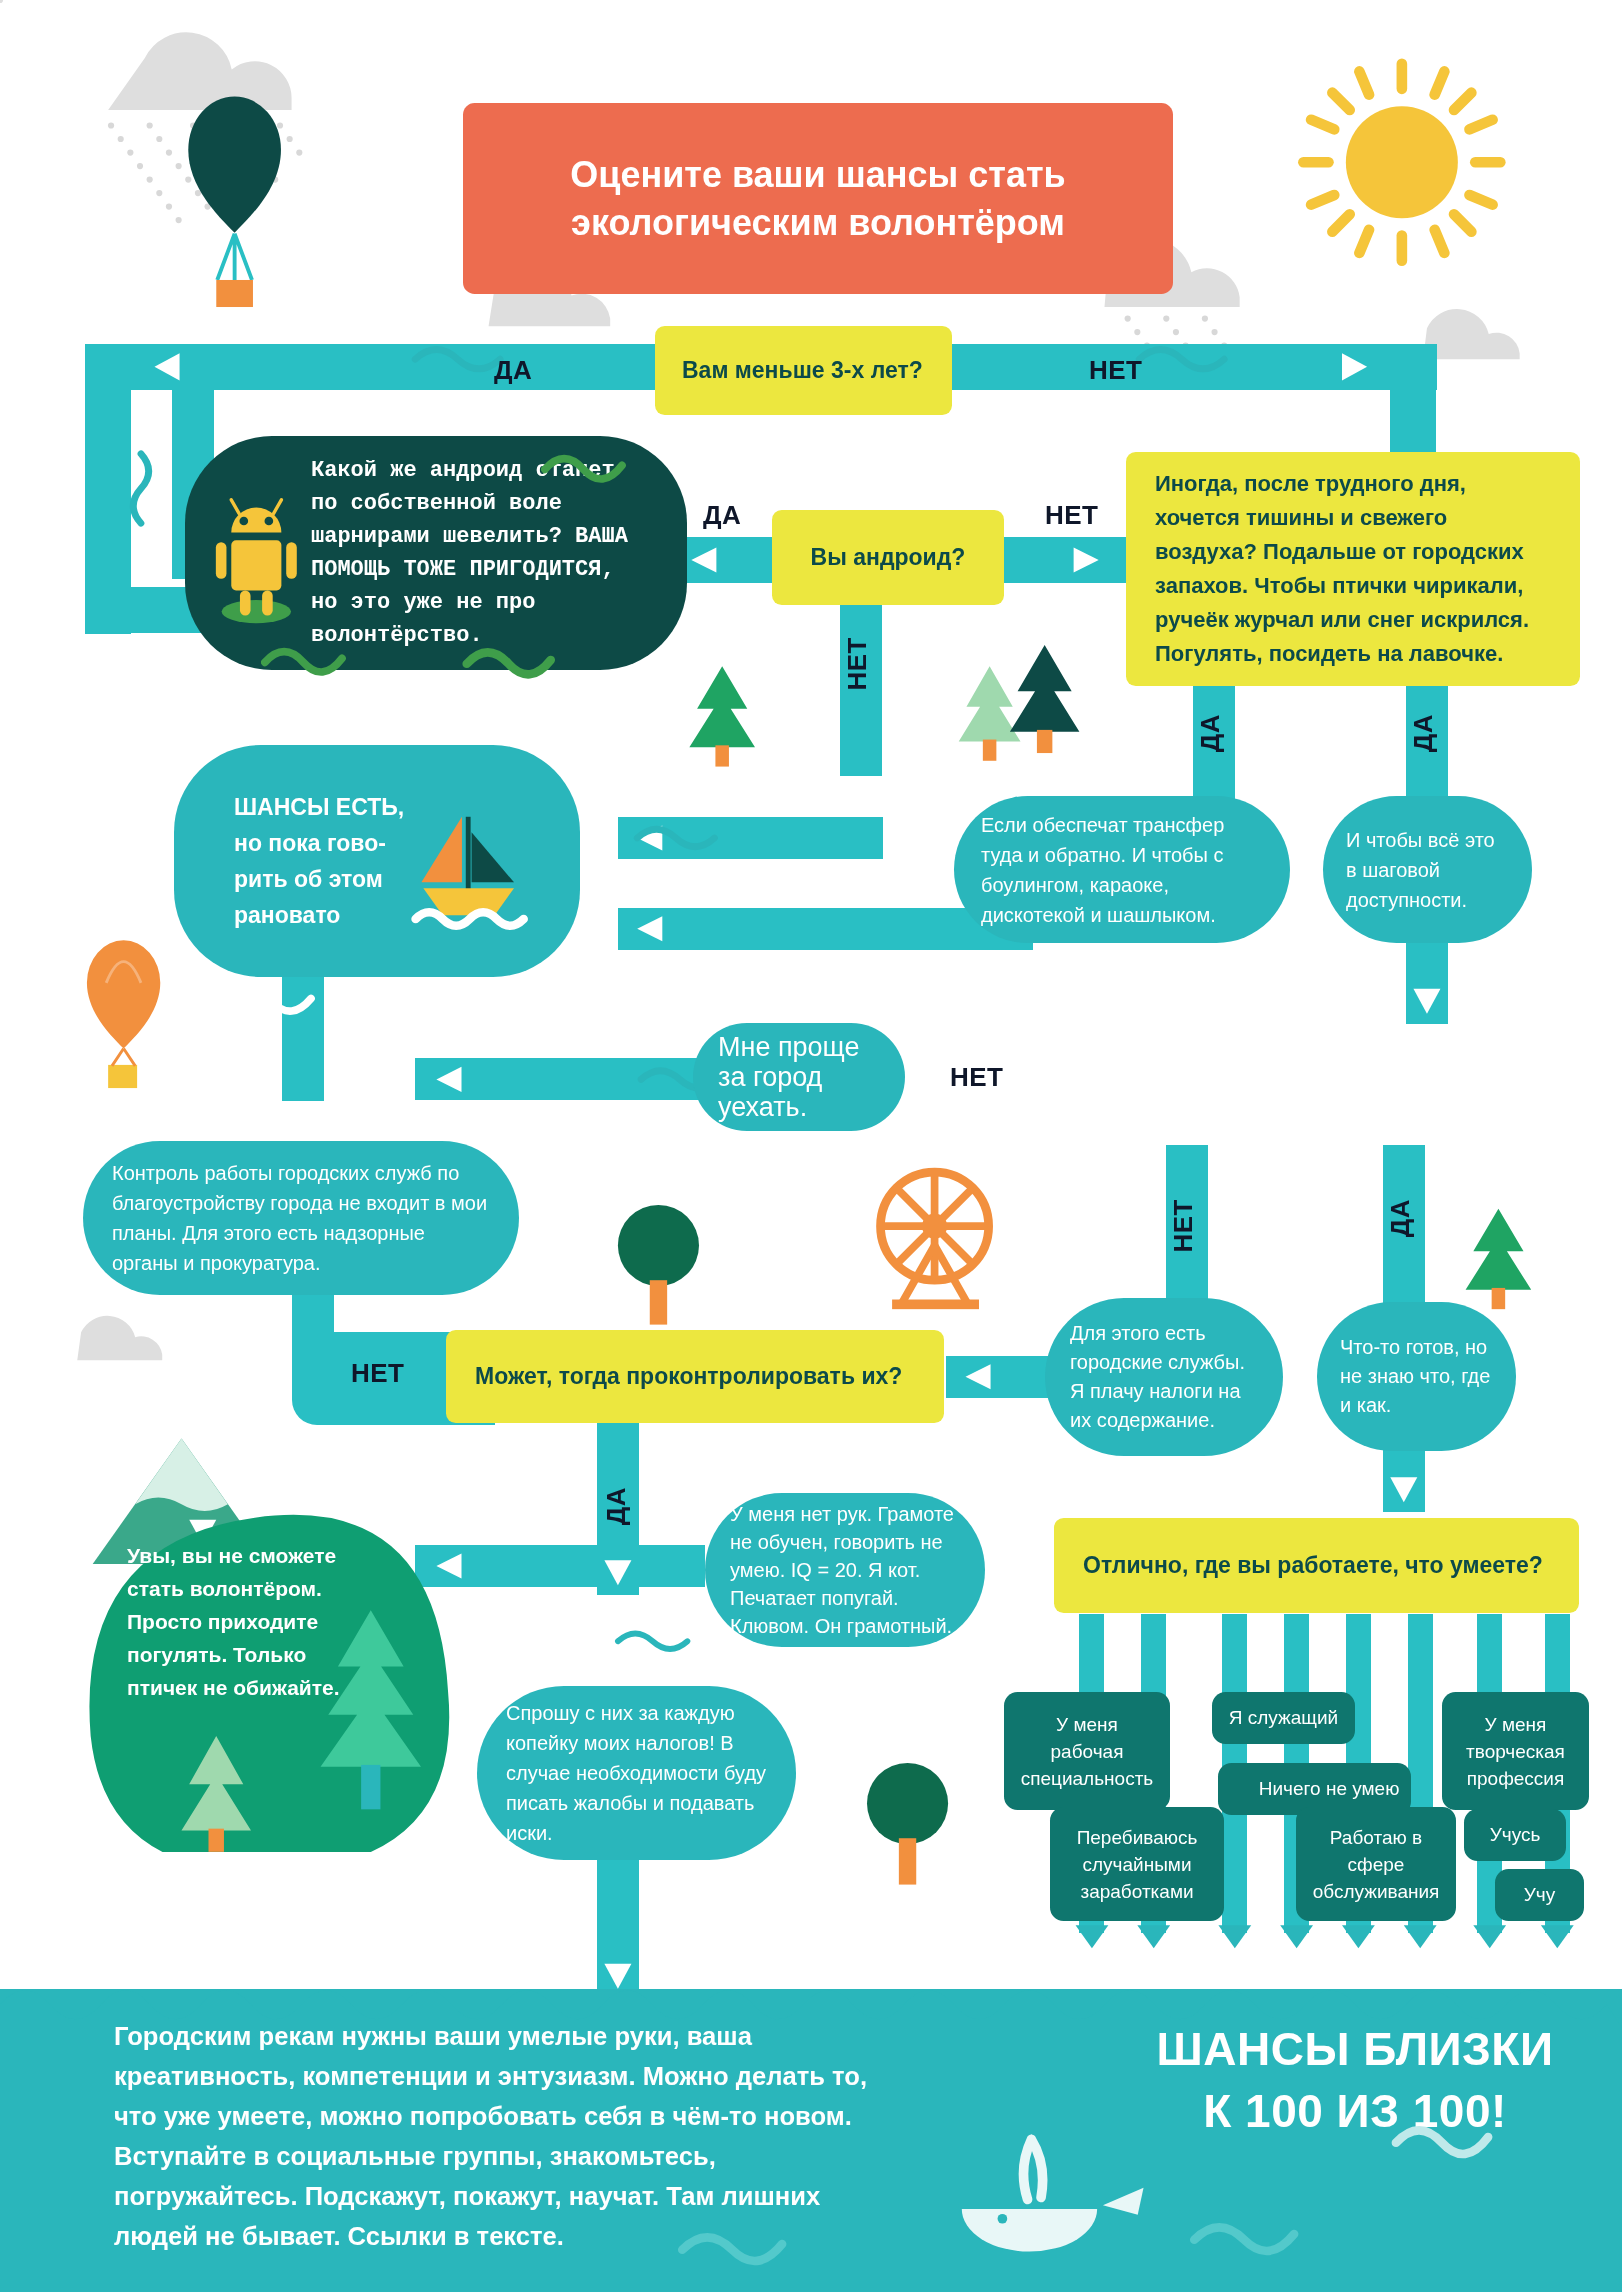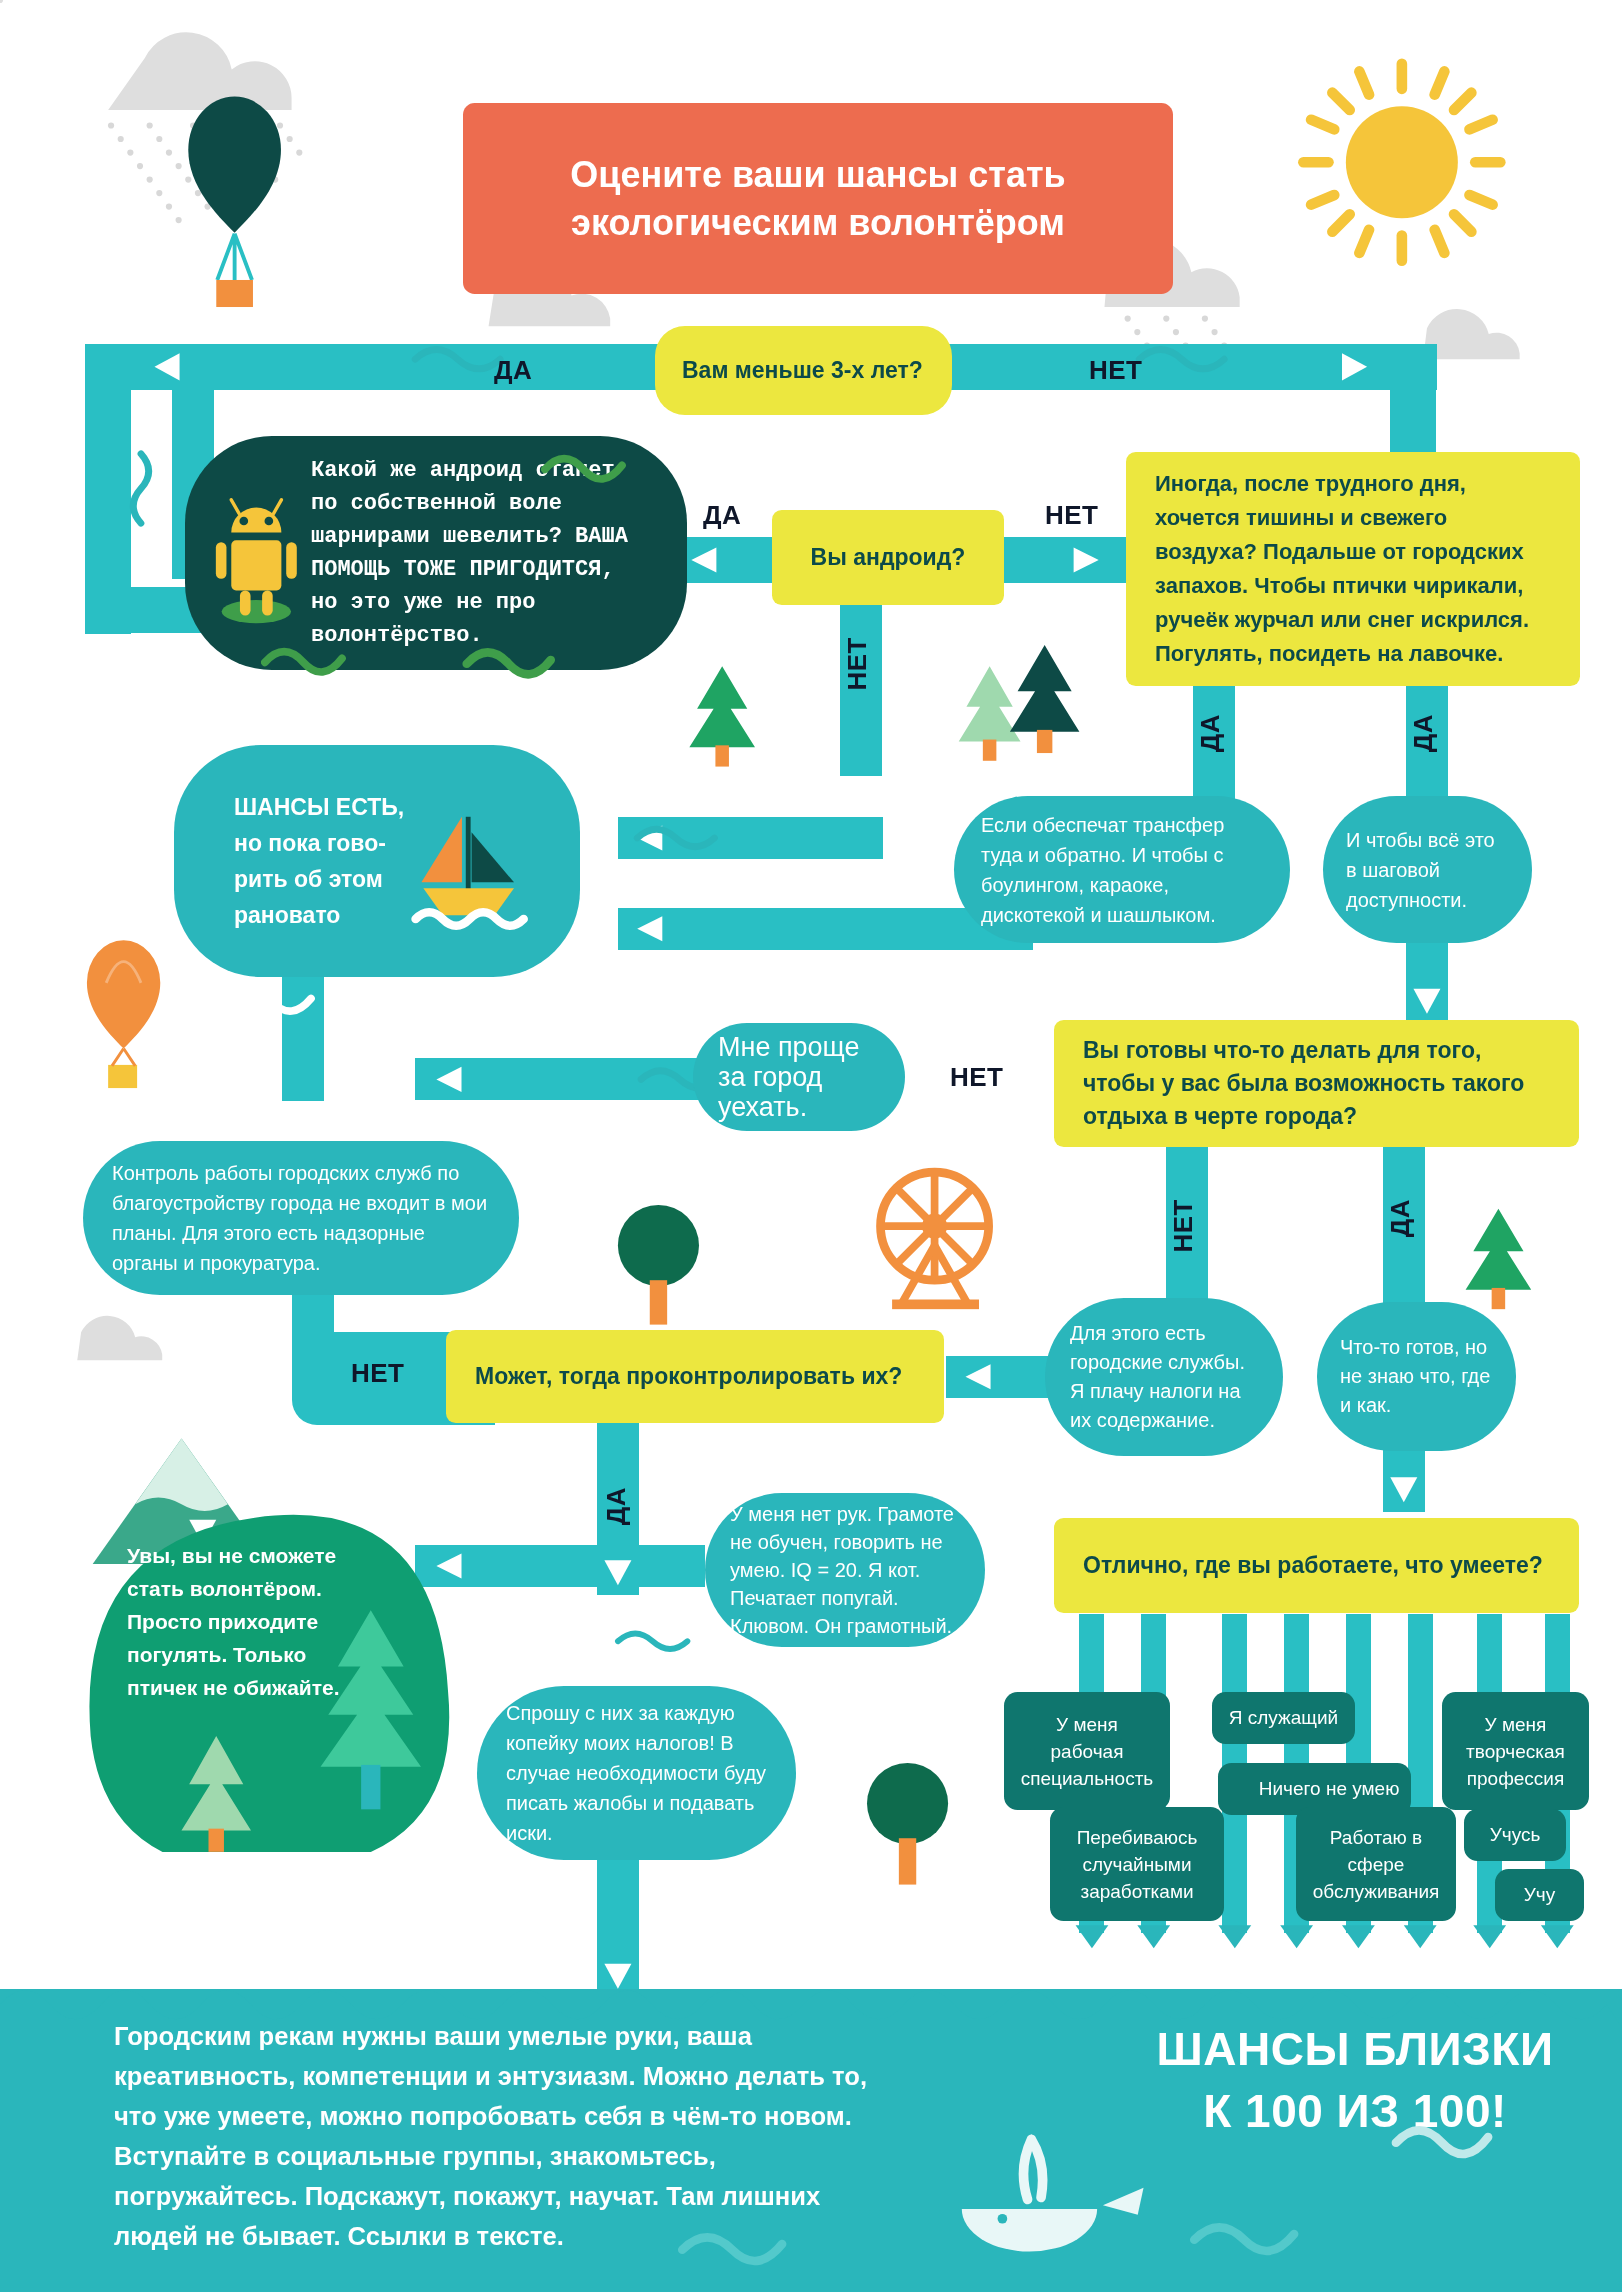--- a/index.html
+++ b/index.html
@@ -289,21 +289,21 @@
       <path d="M660 868 q20 -18 40 0 q20 18 40 0"></path>
       <path d="M664 1118 q20 -18 40 0 q20 18 40 0"></path>
       <path d="M110 470 q18 -16 36 0 q18 16 36 0" transform="rotate(90 128 488)"></path>
     </g>
     <g stroke="#2ab6bb" stroke-width="6" fill="none" stroke-linecap="round">
       <path d="M310 1630 q18 -16 36 0 q18 16 36 0"></path>
       <path d="M640 1700 q18 -16 36 0 q18 16 36 0"></path>
     </g>
   </svg>
 
-  <div class="node q-yellow" style="left:655px;top:326px;width:297px;height:89px;padding:0 27px;font-size:23px;border-radius:30px;">
+  <div class="node q-yellow" style="left:655px;top:326px;width:297px;height:89px;padding:0 27px;font-size:23px;">
     <span class="txt">Вам меньше 3-х лет?</span>
   </div>
   <div class="lbl" style="left:494px;top:355px;">ДА</div>
   <div class="lbl" style="left:1089px;top:355px;">НЕТ</div>
 
   <div class="node b-dark" style="left:185px;top:436px;width:502px;height:234px;padding:0 33px 0 126px;font-size:22px;line-height:33px;font-weight:bold;">
     <span class="txt">Какой же андроид станет по собственной воле шарнирами шевелить? ВАША ПОМОЩЬ ТОЖЕ ПРИГОДИТСЯ, но это уже не про волонтёрство.</span>
   </div>
   <svg class="abs" style="left:212px;top:494px;width:106px;height:135px" viewBox="0 0 110 140" width="106" height="135">
     <ellipse cx="46" cy="122" rx="36" ry="12" fill="#3f9e4a"></ellipse>
@@ -366,23 +366,20 @@
 
   <div class="node b-teal" style="left:1323px;top:796px;width:209px;height:147px;padding:0 23px;font-size:20px;line-height:30px;">
     <span class="txt">И чтобы всё это в шаговой доступности.</span>
   </div>
 
   <div class="node b-teal" style="left:693px;top:1023px;width:212px;height:108px;padding:0 25px;font-size:27px;line-height:30px;">
     <span class="txt">Мне проще за город уехать.</span>
   </div>
   <div class="lbl" style="left:950px;top:1062px;">НЕТ</div>
 
-  <div class="node q-yellow" style="left:1054px;top:1020px;width:525px;height:127px;padding:0 29px;font-size:23px;line-height:33px;">
-    <span class="txt">Вы готовы что-то делать для того, чтобы у вас была возможность такого отдыха в черте города?</span>
-  </div>
 
   <div class="node b-teal" style="left:83px;top:1141px;width:436px;height:154px;padding:0 29px;font-size:20px;line-height:30px;">
     <span class="txt">Контроль работы городских служб по благоустройству города не входит в мои планы. Для этого есть надзорные органы и прокуратура.</span>
   </div>
 
   <div class="lbl vert" style="left:1168px;top:1199px;">НЕТ</div>
   <div class="lbl vert" style="left:1385px;top:1199px;">ДА</div>
 
   <div class="node q-yellow" style="left:446px;top:1330px;width:498px;height:93px;padding:0 29px;font-size:23px;">
     <span class="txt">Может, тогда проконтролировать их?</span>

